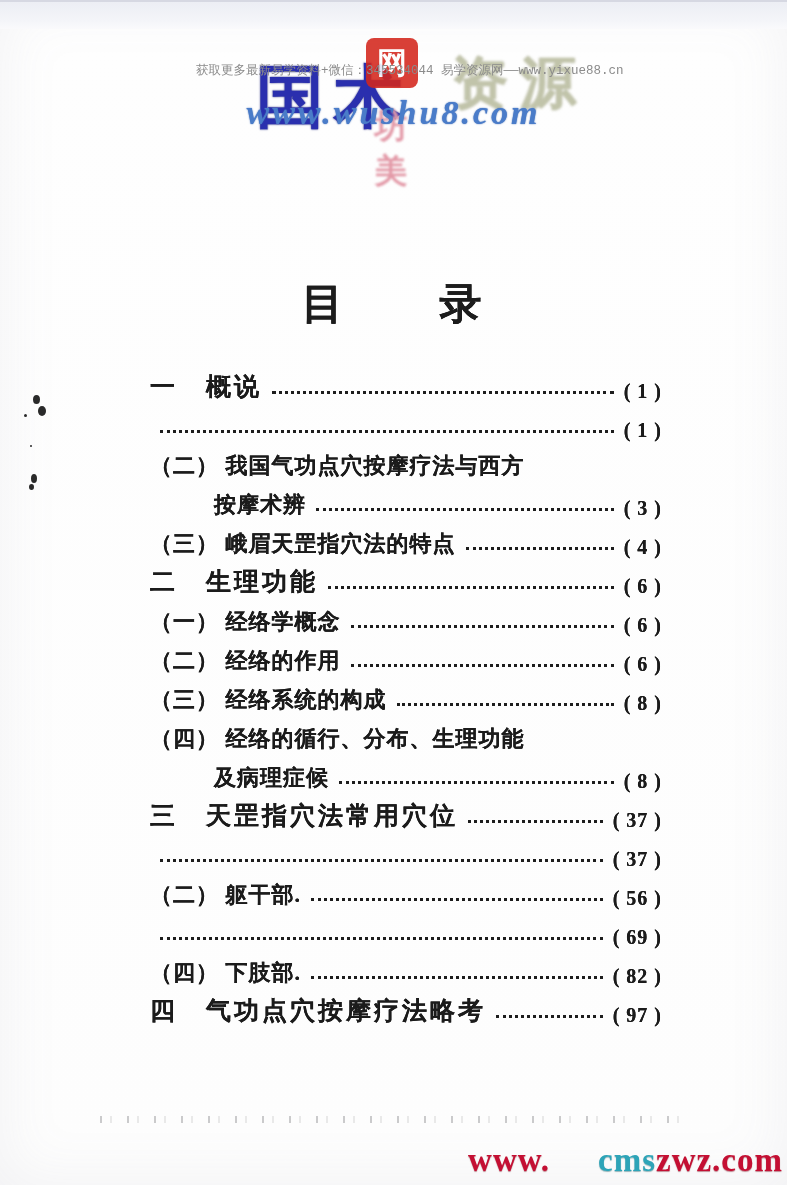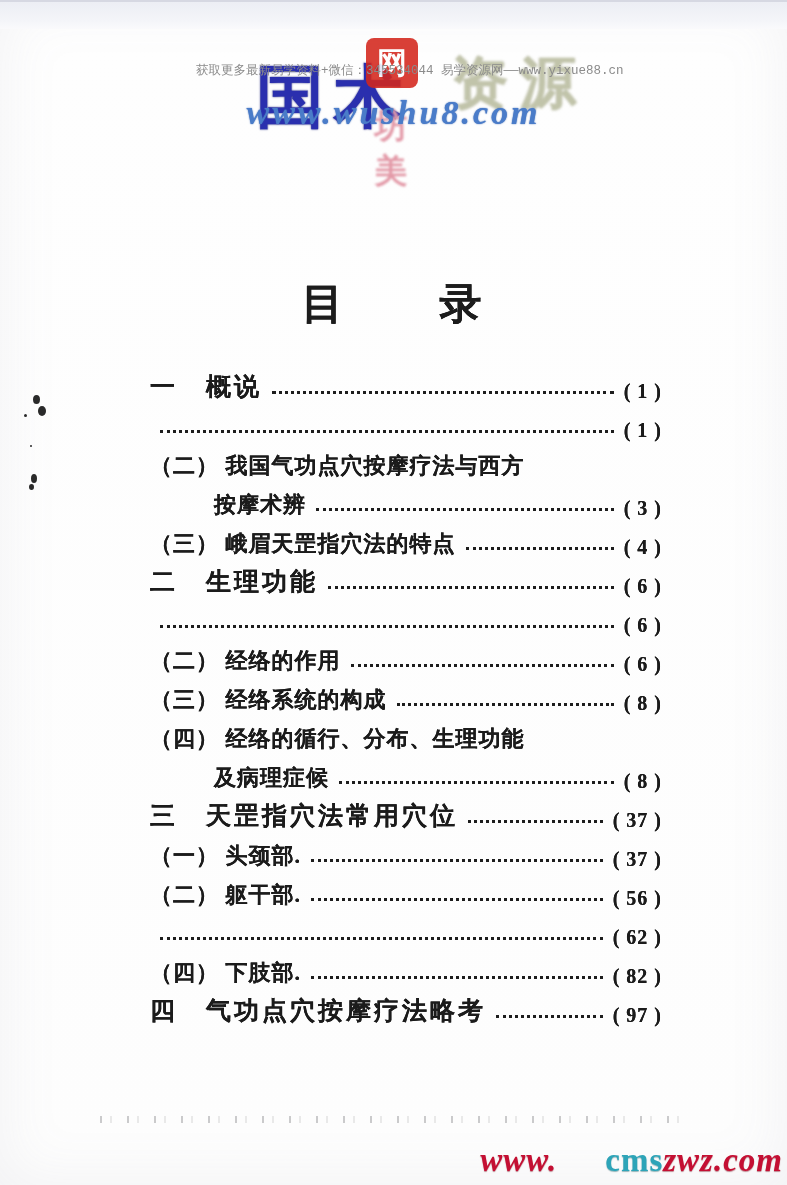--- a/index.html
+++ b/index.html
@@ -95,21 +95,21 @@
       rgba(50,50,55,0.18) 10px 12px,transparent 12px 27px);
     opacity:0.55;filter:blur(0.7px);
   }
   
   .wm-bottom{
     position:absolute;right:4px;bottom:6px;
     font-size:33px;font-weight:900;letter-spacing:1px;
     font-family:"Liberation Serif","DejaVu Serif",serif;
     white-space:nowrap;filter:blur(0.2px);
   }
-  .wm-bottom .seg-red{color:#c40f33;text-shadow:0 1px 1px rgba(120,0,20,0.45);font-style:italic;}
+  .wm-bottom .seg-red{color:#c40f33;text-shadow:0 1px 1px rgba(120,0,20,0.45);}
   .wm-bottom .seg-teal{color:#2da4b8;text-shadow:0 1px 1px rgba(0,80,90,0.4);margin-left:48px;}
 </style>
 </head>
 <body>
 
 <div class="page">
 
   <div class="top-strip"></div>
 
   <div class="wm-top">
@@ -147,20 +147,21 @@
         <span class="toc-label">（三） 峨眉天罡指穴法的特点</span>
         <span class="toc-dots"></span>
         <span class="toc-page">( 4 )</span>
       </div>
       <div class="toc-row lvl0">
         <span class="toc-label">二　生理功能</span>
         <span class="toc-dots"></span>
         <span class="toc-page">( 6 )</span>
       </div>
       <div class="toc-row lvl1">
+        <span class="toc-label">（一） 经络学概念</span>
         <span class="toc-dots"></span>
         <span class="toc-page">( 6 )</span>
       </div>
       <div class="toc-row lvl1">
         <span class="toc-label">（二） 经络的作用</span>
         <span class="toc-dots"></span>
         <span class="toc-page">( 6 )</span>
       </div>
       <div class="toc-row lvl1">
         <span class="toc-label">（三） 经络系统的构成</span>
@@ -174,32 +175,31 @@
         <span class="toc-label">及病理症候</span>
         <span class="toc-dots"></span>
         <span class="toc-page">( 8 )</span>
       </div>
       <div class="toc-row lvl0">
         <span class="toc-label">三　天罡指穴法常用穴位</span>
         <span class="toc-dots"></span>
         <span class="toc-page">( 37 )</span>
       </div>
       <div class="toc-row lvl1">
-        <span class="toc-label">（一） 头颈部.</span>
         <span class="toc-dots"></span>
         <span class="toc-page">( 37 )</span>
       </div>
       <div class="toc-row lvl1">
         <span class="toc-label">（二） 躯干部.</span>
         <span class="toc-dots"></span>
         <span class="toc-page">( 56 )</span>
       </div>
       <div class="toc-row lvl1">
         <span class="toc-dots"></span>
-        <span class="toc-page">( 62 )</span>
+        <span class="toc-page">( 69 )</span>
       </div>
       <div class="toc-row lvl1">
         <span class="toc-label">（四） 下肢部.</span>
         <span class="toc-dots"></span>
         <span class="toc-page">( 82 )</span>
       </div>
       <div class="toc-row lvl0">
         <span class="toc-label">四　气功点穴按摩疗法略考</span>
         <span class="toc-dots"></span>
         <span class="toc-page">( 97 )</span>

